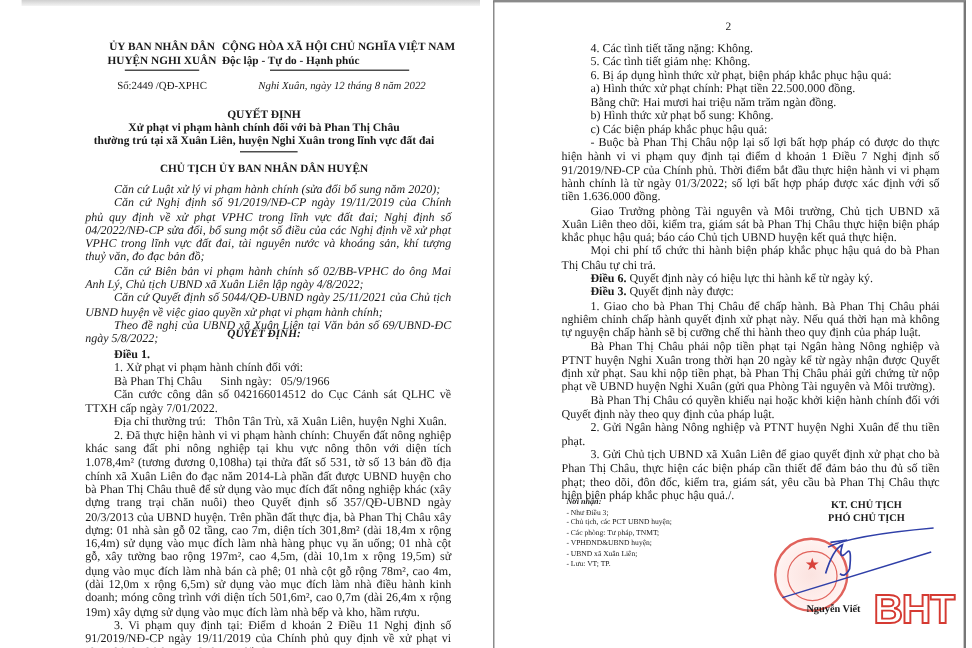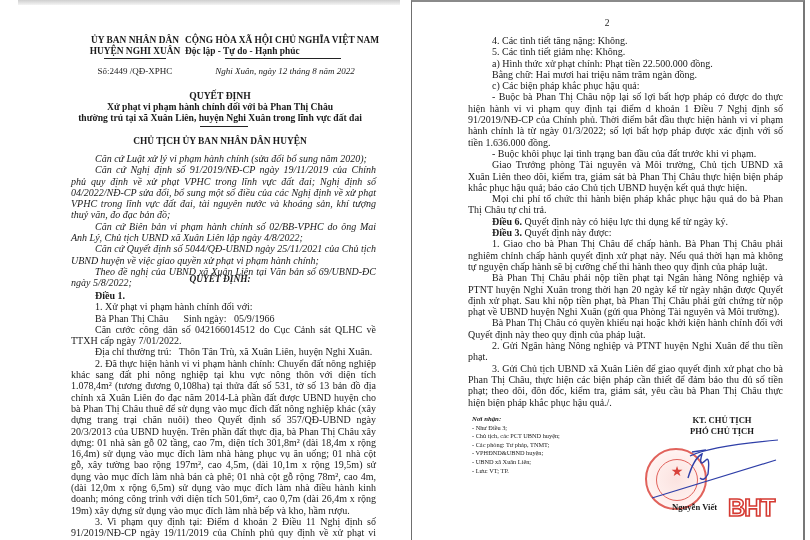--- a/index.html
+++ b/index.html
@@ -28,21 +28,21 @@
   .body1 { left:71px; width:305px; }
 
   .recipients { font-size:6.3px; line-height:8.6px; }
   .sig-title { font-size:8.6px; font-weight:bold; line-height:10.5px; text-align:center; }
 
   .seal { left:645px; top:448px; width:62px; height:62px; border-radius:50%;
           border:2px solid #e1625b; box-sizing:border-box; background:radial-gradient(circle,#fbe3e0 0%,#fff0ee 60%,#ffffff 100%); }
   .seal-inner { position:absolute; left:9px; top:9px; width:40px; height:40px; border-radius:50%;
           border:1.2px solid #e1625b; }
   .seal-star { position:absolute; left:0; top:5px; width:100%; text-align:center; color:#d8423b; font-size:14px; line-height:14px; }
-  .logo { left:728px; top:493px; font-family:"Liberation Sans", sans-serif; font-size:24px; font-weight:bold;
+  .logo { left:728px; top:493px; font-family:"Liberation Sans", sans-serif; font-size:34px; font-weight:bold;
           color:#fff; -webkit-text-stroke:1.6px #d53a32; letter-spacing:-1px; line-height:30px; }
 </style>
 </head>
 <body>
 
 <div id="page1" class="page">
   <div class="topshade"></div>
 
   <div class="abs hdr-left">
     <div>ỦY BAN NHÂN DÂN</div>
@@ -94,29 +94,30 @@
     <p class="ind">3. Vi phạm quy định tại: Điểm d khoản 2 Điều 11 Nghị định số 91/2019/NĐ-CP ngày 19/11/2019 của Chính phủ quy định về xử phạt vi phạm hành chính trong lĩnh vực đất đai.</p>
   </div>
 </div>
 
 <div id="page2" class="page">
   <div class="abs c" style="left:0;top:16px;width:390px;font-size:9.5px;">2</div>
 
   <div class="abs t j" style="left:56px;top:33px;width:315px;">
     <p class="ind">4. Các tình tiết tăng nặng: Không.</p>
     <p class="ind">5. Các tình tiết giảm nhẹ: Không.</p>
+    <p class="ind">6. Bị áp dụng hình thức xử phạt, biện pháp khắc phục hậu quả:</p>
     <p class="ind">a) Hình thức xử phạt chính:  Phạt tiền 22.500.000 đồng.</p>
     <p class="ind">Bằng chữ: Hai mươi hai triệu năm trăm ngàn đồng.</p>
+    <p class="ind">b) Hình thức xử phạt bổ sung: Không.</p>
     <p class="ind">c) Các biện pháp khắc phục hậu quả:</p>
     <p class="ind">- Buộc bà Phan Thị Châu nộp lại số lợi bất hợp pháp có được do thực hiện hành vi vi phạm quy định tại điểm d khoản 1 Điều 7 Nghị định số 91/2019/NĐ-CP của Chính phủ. Thời điểm bắt đầu thực hiện hành vi vi phạm hành chính là từ ngày 01/3/2022; số lợi bất hợp pháp được xác định với số tiền 1.636.000 đồng.</p>
-    <p class="ind">- Buộc khôi phục lại tình trạng ban đầu của đất trước khi vi phạm.</p>
     <p class="ind">Giao Trưởng phòng Tài nguyên và Môi trường, Chủ tịch UBND xã Xuân Liên theo dõi, kiểm tra, giám sát bà Phan Thị Châu thực hiện biện pháp khắc phục hậu quả; báo cáo Chủ tịch UBND huyện kết quả thực hiện.</p>
     <p class="ind">Mọi chi phí tổ chức thi hành biện pháp khắc phục hậu quả do bà Phan Thị Châu tự chi trả.</p>
     <p class="ind">
-      <span class="b">Điều 6.</span><span> Quyết định này có hiệu lực thi dụng kể từ ngày ký.</span>
+      <span class="b">Điều 6.</span><span> Quyết định này có hiệu lực thi hành kể từ ngày ký.</span>
     </p>
     <p class="ind">
       <span class="b">Điều 3.</span><span> Quyết định này được:</span>
     </p>
     <p class="ind">1. Giao cho bà Phan Thị Châu để chấp hành. Bà Phan Thị Châu phải nghiêm chỉnh chấp hành quyết định xử phạt này. Nếu quá thời hạn mà không tự nguyện chấp hành sẽ bị cưỡng chế thi hành theo quy định của pháp luật.</p>
     <p class="ind">Bà Phan Thị Châu phải nộp tiền phạt tại Ngân hàng Nông nghiệp và PTNT huyện Nghi Xuân trong thời hạn 20 ngày kể từ ngày nhận được Quyết định xử phạt. Sau khi nộp tiền phạt, bà Phan Thị Châu phải gửi chứng từ nộp phạt về UBND huyện Nghi Xuân (gửi qua Phòng Tài nguyên và Môi trường).</p>
     <p class="ind">Bà Phan Thị Châu có quyền khiếu nại hoặc khởi kiện hành chính đối với Quyết định này theo quy định của pháp luật.</p>
     <p class="ind">2. Gửi Ngân hàng Nông nghiệp và PTNT huyện Nghi Xuân để thu tiền phạt.</p>
     <p class="ind">3. Gửi Chủ tịch UBND xã Xuân Liên để giao quyết định xử phạt cho bà Phan Thị Châu, thực hiện các biện pháp cần thiết để đảm bảo thu đủ số tiền phạt; theo dõi, đôn đốc, kiểm tra, giám sát, yêu cầu bà Phan Thị Châu thực hiện biện pháp khắc phục hậu quả./.</p>
   </div>

